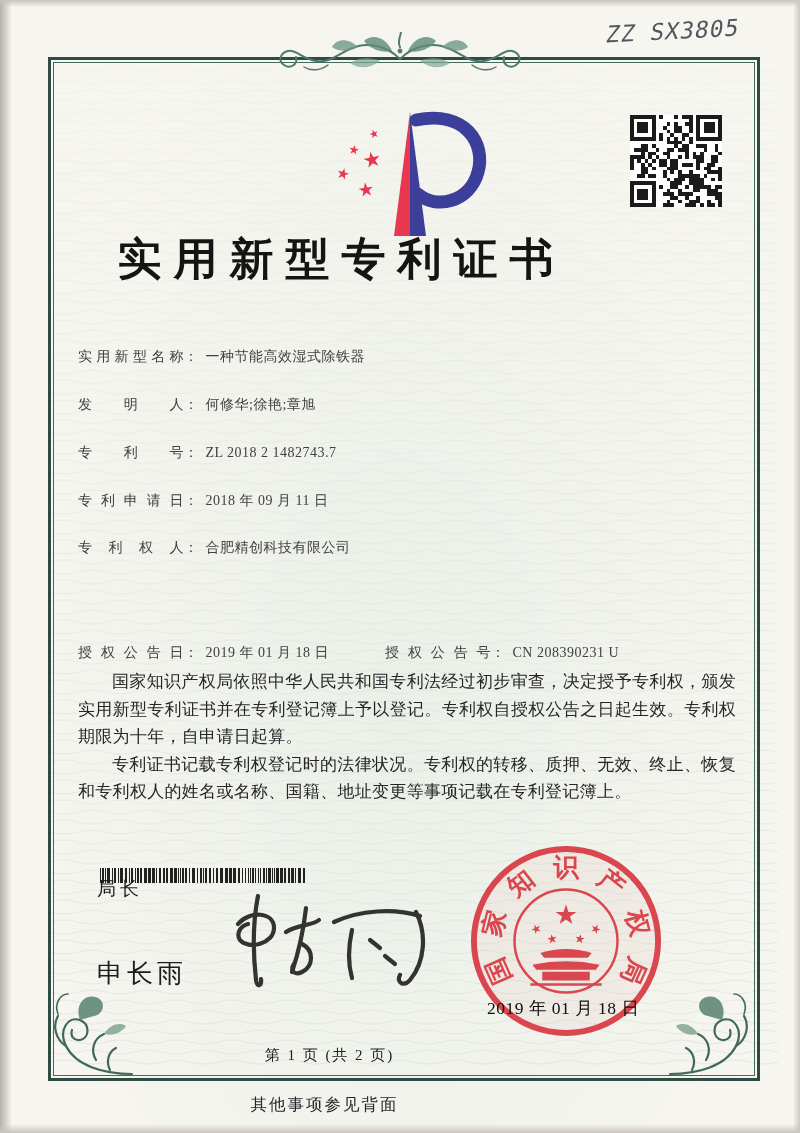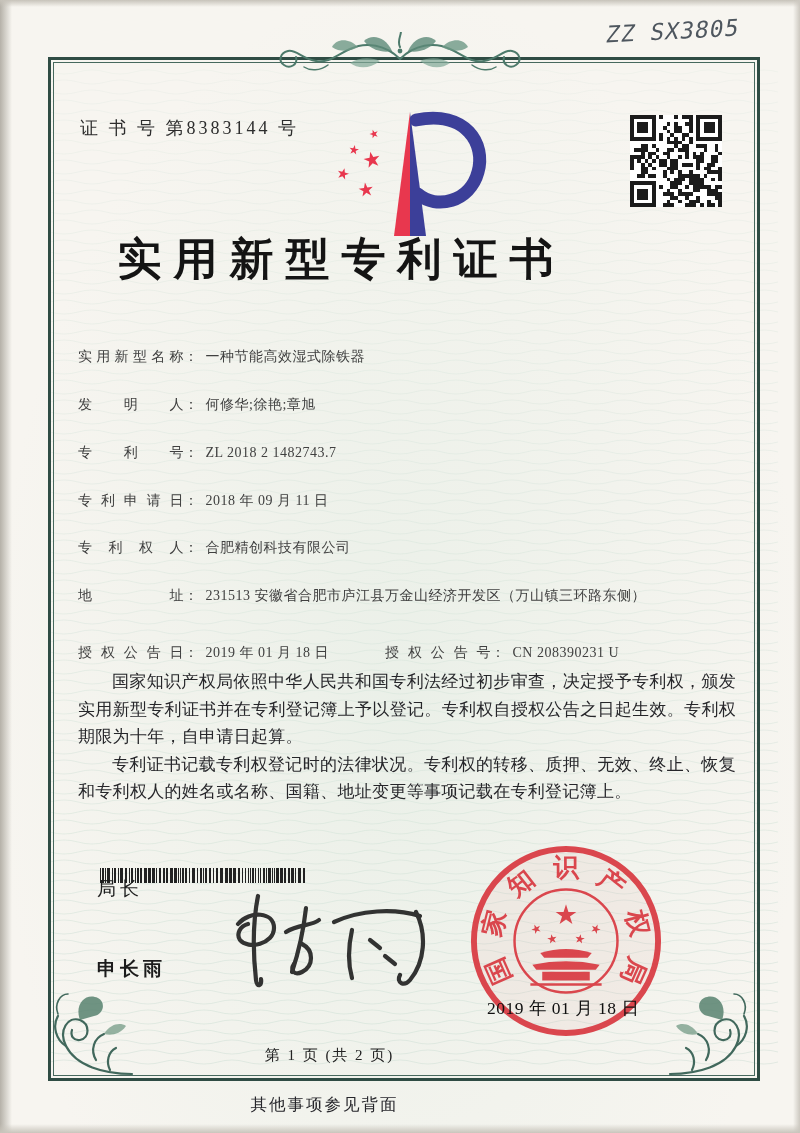--- a/index.html
+++ b/index.html
@@ -28,21 +28,21 @@
   .title{left:0;top:230px;width:671px;text-align:center;font-size:44px;font-weight:700;letter-spacing:12px;text-indent:12px;color:#141414;z-index:3;}
   .field{left:78px;width:690px;font-size:14px;color:#404040;letter-spacing:0.5px;z-index:3;line-height:26px;}
   .flabel{display:inline-block;width:106px;text-align:justify;text-align-last:justify;vertical-align:top;}
   .colon{display:inline-block;vertical-align:top;}
   .fvalue{display:inline-block;vertical-align:top;margin-left:7px;max-width:465px;}
   .fpair2{position:absolute;left:307px;top:0;white-space:nowrap;}
   .paras{left:78px;top:668px;width:658px;z-index:3;}
   .paras p{margin:0;font-size:17px;line-height:27.5px;text-indent:2em;text-align:justify;color:#26262a;letter-spacing:0.3px;}
   .barcode{left:100px;top:868px;z-index:3;}
   .director-title{left:97px;top:876px;font-size:19px;letter-spacing:4px;color:#1c1c1c;z-index:3;}
-  .director-name{left:97px;top:956px;font-size:19px;letter-spacing:4px;color:#1c1c1c;z-index:3;font-weight:bold;}
+  .director-name{left:97px;top:956px;font-size:26px;letter-spacing:4px;color:#1c1c1c;z-index:3;}
   .signature{left:222px;top:882px;z-index:3;}
   .seal{left:467px;top:842px;z-index:3;opacity:0.93;}
   .seal-date{left:487px;top:996px;font-size:17.5px;color:#101010;letter-spacing:0.5px;z-index:4;}
   .page-note{left:0;top:1046px;width:659px;text-align:center;font-size:15px;letter-spacing:2px;color:#222;z-index:3;}
   .back-note{left:0;top:1094px;width:649px;text-align:center;font-size:16.5px;letter-spacing:2px;color:#25252a;z-index:3;}
 </style>
 </head>
 <body>
 
 <div class="page">
@@ -189,21 +189,20 @@
       <path d="M20,58 C10,52 6,38 12,28"></path>
       <path d="M50,72 C44,62 48,50 58,46"></path>
       <path d="M64,82 C60,74 62,64 70,60"></path>
       <path d="M12,26 C8,16 14,6 22,6" stroke-width="1.6"></path>
       <path d="M58,46 C64,36 74,34 80,38 C74,46 66,48 58,46 Z" fill="#6b947f" stroke="none" opacity="0.7"></path>
     </g>
   </svg>
 
   <div class="abs hand">ZZ SX3805</div>
 
-  <div class="abs cert-no">证 书 号 第8383144 号</div>
 
   <svg class="abs logo" width="160" height="132" viewBox="0 0 160 132">
     <defs>
       <path id="star" d="M0,-1 L0.2245,-0.309 L0.9511,-0.309 L0.3633,0.118 L0.5878,0.809 L0,0.382 L-0.5878,0.809 L-0.3633,0.118 L-0.9511,-0.309 L-0.2245,-0.309 Z"></path>
     </defs>
     <path d="M88,12 C138,2 158,36 150,64 C142,94 108,102 90,86" fill="none" stroke="#3c3f99" stroke-width="13" stroke-linecap="round"></path>
     <polygon points="82,4 66,128 82,128" fill="#e8374e"></polygon>
     <polygon points="82,4 82,128 98,128" fill="#3c3f99"></polygon>
     <g fill="#e8374e">
       <use href="#star" transform="translate(46,26) scale(4.5) rotate(-18)"></use>
@@ -442,23 +441,20 @@
   </div>
   <div class="abs field" style="top:440px">
     <span class="flabel">专利号</span><span class="colon">：</span><span class="fvalue">ZL 2018 2 1482743.7</span>
   </div>
   <div class="abs field" style="top:488px">
     <span class="flabel">专利申请日</span><span class="colon">：</span><span class="fvalue">2018 年 09 月 11 日</span>
   </div>
   <div class="abs field" style="top:535px">
     <span class="flabel">专利权人</span><span class="colon">：</span><span class="fvalue">合肥精创科技有限公司</span>
   </div>
-  <div class="abs field" style="top:583px">
-    <span class="flabel">地址</span><span class="colon">：</span><span class="fvalue">231513 安徽省合肥市庐江县万金山经济开发区（万山镇三环路东侧）</span>
-  </div>
   <div class="abs field" style="top:640px">
     <span><span class="flabel">授权公告日</span><span class="colon">：</span><span class="fvalue">2019 年 01 月 18 日</span></span>
     <span class="fpair2"><span class="flabel">授权公告号</span><span class="colon">：</span><span class="fvalue">CN 208390231 U</span></span>
   </div>
 
   <div class="abs paras">
     <p>国家知识产权局依照中华人民共和国专利法经过初步审查，决定授予专利权，颁发实用新型专利证书并在专利登记簿上予以登记。专利权自授权公告之日起生效。专利权期限为十年，自申请日起算。</p>
     <p>专利证书记载专利权登记时的法律状况。专利权的转移、质押、无效、终止、恢复和专利权人的姓名或名称、国籍、地址变更等事项记载在专利登记簿上。</p>
   </div>
 

